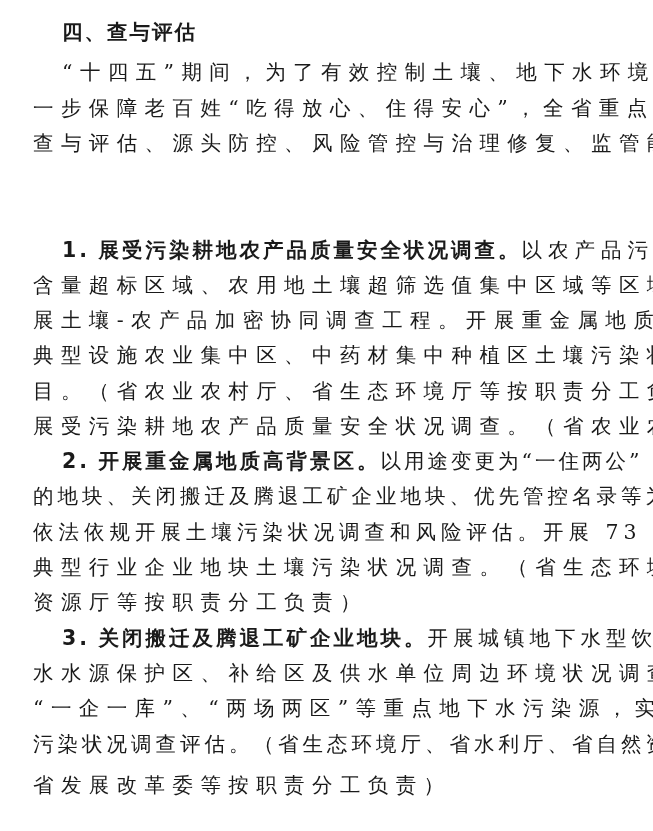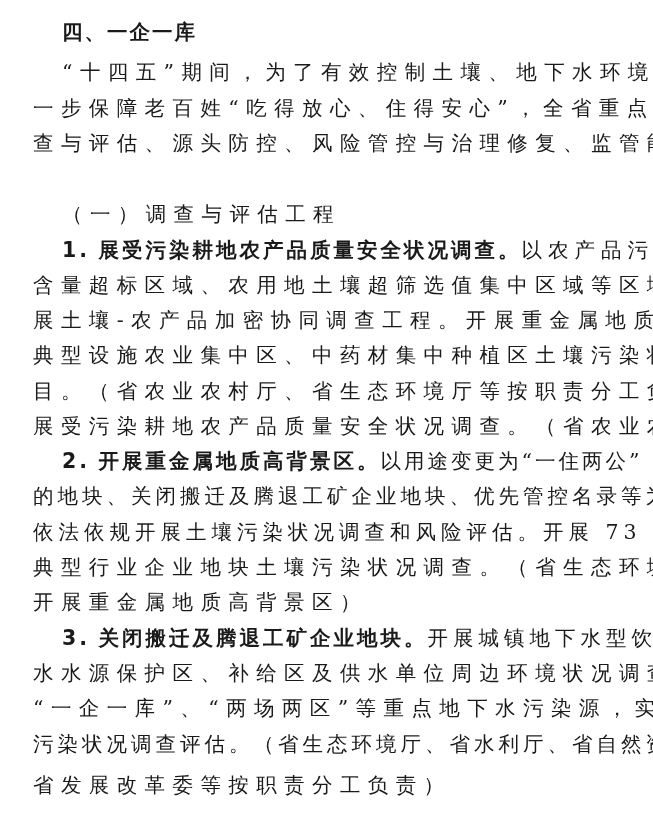--- a/index.html
+++ b/index.html
@@ -17,46 +17,45 @@
   }
   .line.last { text-align-last: left; }
   .bold { font-weight: bold; font-family: "DejaVu Sans", "Liberation Sans", sans-serif; letter-spacing: 3px; }
   .heading { font-weight: bold; font-family: "DejaVu Sans", "Liberation Sans", sans-serif; letter-spacing: 2px; }
 </style>
 </head>
 <body>
 
 <div class="page">
 
-  <div class="line last heading" style="top:18px; left:62px; width:auto;">四、一企一库</div>
+  <div class="line last heading" style="top:18px; left:62px; width:auto;">四、查与评估</div>
 
   <div class="line" style="top:58px; left:62px; width:559px;">“十四五”期间，为了有效控制土壤、地下水环境风险，进</div>
   <div class="line" style="top:94px;">一步保障老百姓“吃得放心、住得安心”，全省重点组织实施调</div>
   <div class="line" style="top:129px;">查与评估、源头防控、风险管控与治理修复、监管能力建设等四</div>
 
-  <div class="line last" style="top:200px; left:62px; width:auto;">（一）调查与评估工程</div>
 
   <div class="line" style="top:236px; left:62px; width:559px; text-align-last:left; letter-spacing:2px;">
     <span class="bold">1.</span>
     <span class="bold">展受污染耕地农产品质量安全状况调查。</span><span style="letter-spacing:6px;">以农产品污染物</span>
   </div>
   <div class="line" style="top:271px;">含量超标区域、农用地土壤超筛选值集中区域等区域为重点，开</div>
   <div class="line" style="top:306px;">展土壤-农产品加密协同调查工程。开展重金属地质高背景区、</div>
   <div class="line" style="top:341px;">典型设施农业集中区、中药材集中种植区土壤污染状况调查项</div>
   <div class="line" style="top:377px;">目。（省农业农村厅、省生态环境厅等按职责分工负责）持续开</div>
   <div class="line" style="top:412px;">展受污染耕地农产品质量安全状况调查。（省农业农村厅负责）</div>
 
   <div class="line" style="top:447px; left:62px; width:559px; text-align-last:left; letter-spacing:2px;">
     <span class="bold">2.</span>
     <span class="bold">开展重金属地质高背景区。</span><span style="letter-spacing:3px;">以用途变更为“一住两公”</span>
   </div>
   <div class="line" style="top:482px; letter-spacing:4px;">的地块、关闭搬迁及腾退工矿企业地块、优先管控名录等为重点，</div>
   <div class="line" style="top:518px; letter-spacing:5px;">依法依规开展土壤污染状况调查和风险评估。开展 73 类以外的</div>
   <div class="line" style="top:553px;">典型行业企业地块土壤污染状况调查。（省生态环境厅、省自然</div>
-  <div class="line last" style="top:588px;">开展重金属地质高背景区）</div>
+  <div class="line last" style="top:588px;">资源厅等按职责分工负责）</div>
 
   <div class="line" style="top:624px; left:62px; width:559px; text-align-last:left; letter-spacing:2px;">
     <span class="bold">3.</span>
     <span class="bold">关闭搬迁及腾退工矿企业地块。</span><span style="letter-spacing:5px;">开展城镇地下水型饮用</span>
   </div>
   <div class="line" style="top:659px;">水水源保护区、补给区及供水单位周边环境状况调查评估。针对</div>
   <div class="line" style="top:694px;">“一企一库”、“两场两区”等重点地下水污染源，实施地下水</div>
   <div class="line" style="top:730px; letter-spacing:4px;">污染状况调查评估。（省生态环境厅、省水利厅、省自然资源厅、</div>
   <div class="line last" style="top:771px;">省发展改革委等按职责分工负责）</div>
 

